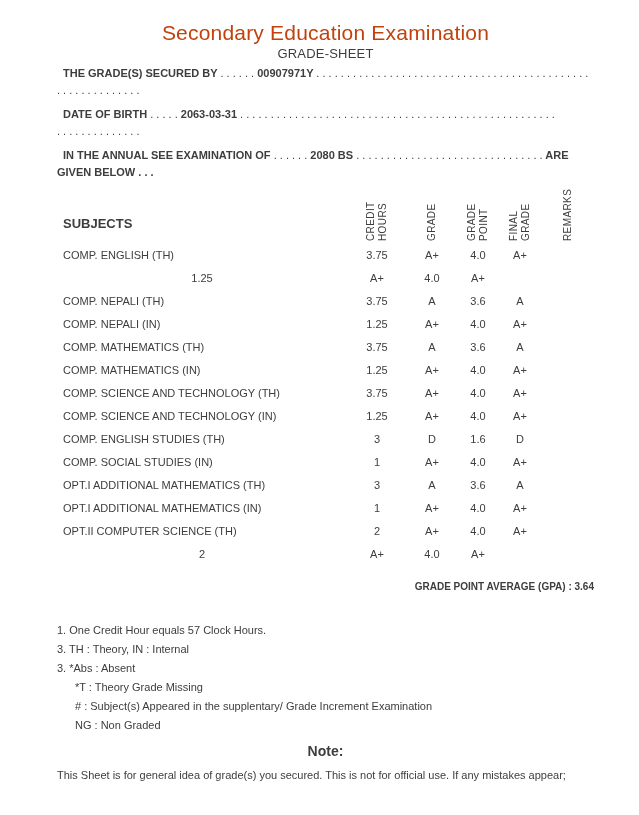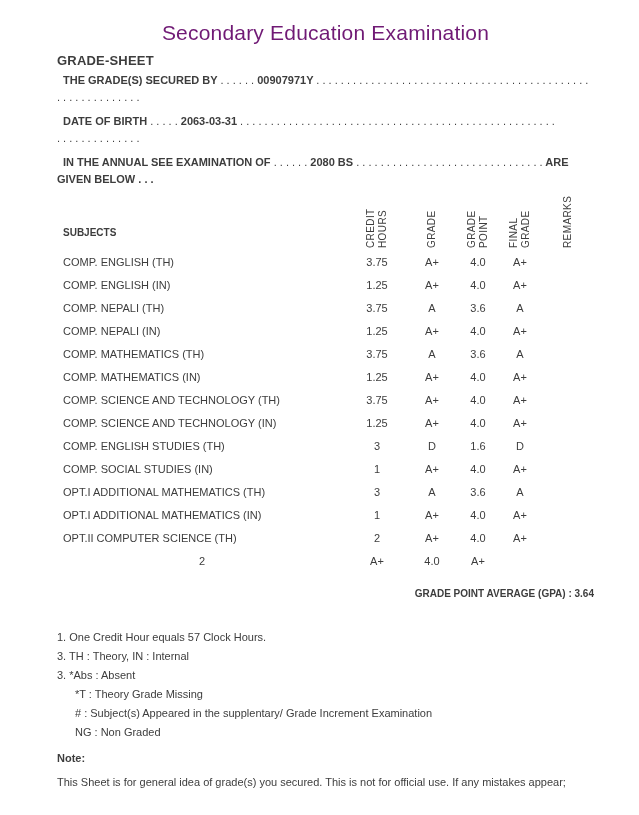--- a/index.html
+++ b/index.html
@@ -3,57 +3,57 @@
 <meta charset="utf-8">
 <style>
   html,body{margin:0;padding:0;}
   body{
     width:639px;height:815px;background:#ffffff;
     font-family:"Liberation Sans", sans-serif;
     color:#3d3d3d;overflow:hidden;
   }
   .page{padding:14px 45px 0 57px;}
   .title{
-    text-align:center;color:#701a75;font-size:21px;font-weight:400;
+    text-align:center;color:#c2410c;font-size:21px;font-weight:400;
     line-height:26px;margin-top:6px;letter-spacing:0.2px;
   }
   .subtitle{
-    text-align:left;font-size:13px;font-weight:700;line-height:16px;
-    margin-top:7px;letter-spacing:0.2px;
+    text-align:center;font-size:13px;font-weight:400;line-height:16px;
+    letter-spacing:0.2px;
   }
   .info-block{margin-top:4px;font-size:11px;font-weight:700;}
   .group{margin-bottom:10px;}
   .iline{white-space:nowrap;overflow:hidden;line-height:14px;}
   .first{text-indent:6px;}
   .cont{margin-top:3px;}
   .dots{font-weight:400;}
   
   .table{margin-top:2px;}
   .thead,.trow{
     display:grid;
     grid-template-columns:290px 60px 50px 42px 42px 1fr;
   }
   .thead{height:54px;align-items:end;}
-  .subjects{font-weight:700;font-size:10px;padding-bottom:12px;text-indent:6px;}
+  .subjects{font-weight:700;font-size:13px;padding-bottom:12px;text-indent:6px;}
   .hcell{position:relative;height:54px;}
   .rot{
     position:absolute;bottom:2px;transform-origin:0 100%;
     transform:rotate(-90deg);white-space:pre-line;
     font-size:10px;line-height:12px;font-weight:400;letter-spacing:0.4px;
   }
   .rot-1{left:calc(50% + 6px);}
   .rot-2{left:calc(50% + 12px);}
   .trow{height:23px;align-items:center;font-size:11px;}
   .c{text-align:center;}
   .subj{text-align:left;text-indent:6px;}
   .gpa{margin-top:16px;text-align:right;font-weight:700;font-size:10px;}
   .footnotes{margin-top:32px;font-size:11px;}
   .fn{line-height:13px;margin-bottom:6px;}
   .fn.ind{padding-left:18px;}
-  .note-label{margin-top:12px;font-weight:700;font-size:11px;line-height:14px;}
+  .note-label{margin-top:12px;font-weight:700;font-size:14px;line-height:14px;text-align:center;}
   .note-text{margin-top:10px;font-size:11px;line-height:14px;}
 </style>
 </head>
 <body>
 
 <div class="page">
 
   <div class="title">Secondary Education Examination</div>
   <div class="subtitle">GRADE-SHEET</div>
 
@@ -118,21 +118,20 @@
 
     <div class="trow">
       <div class="c subj">COMP. ENGLISH (TH)</div>
       <div class="c">3.75</div>
       <div class="c">A+</div>
       <div class="c">4.0</div>
       <div class="c">A+</div>
       <div class="c"></div>
     </div>
     <div class="trow">
-      <div class="c subj">COMP. ENGLISH (IN)</div>
       <div class="c">1.25</div>
       <div class="c">A+</div>
       <div class="c">4.0</div>
       <div class="c">A+</div>
       <div class="c"></div>
     </div>
     <div class="trow">
       <div class="c subj">COMP. NEPALI (TH)</div>
       <div class="c">3.75</div>
       <div class="c">A</div>

